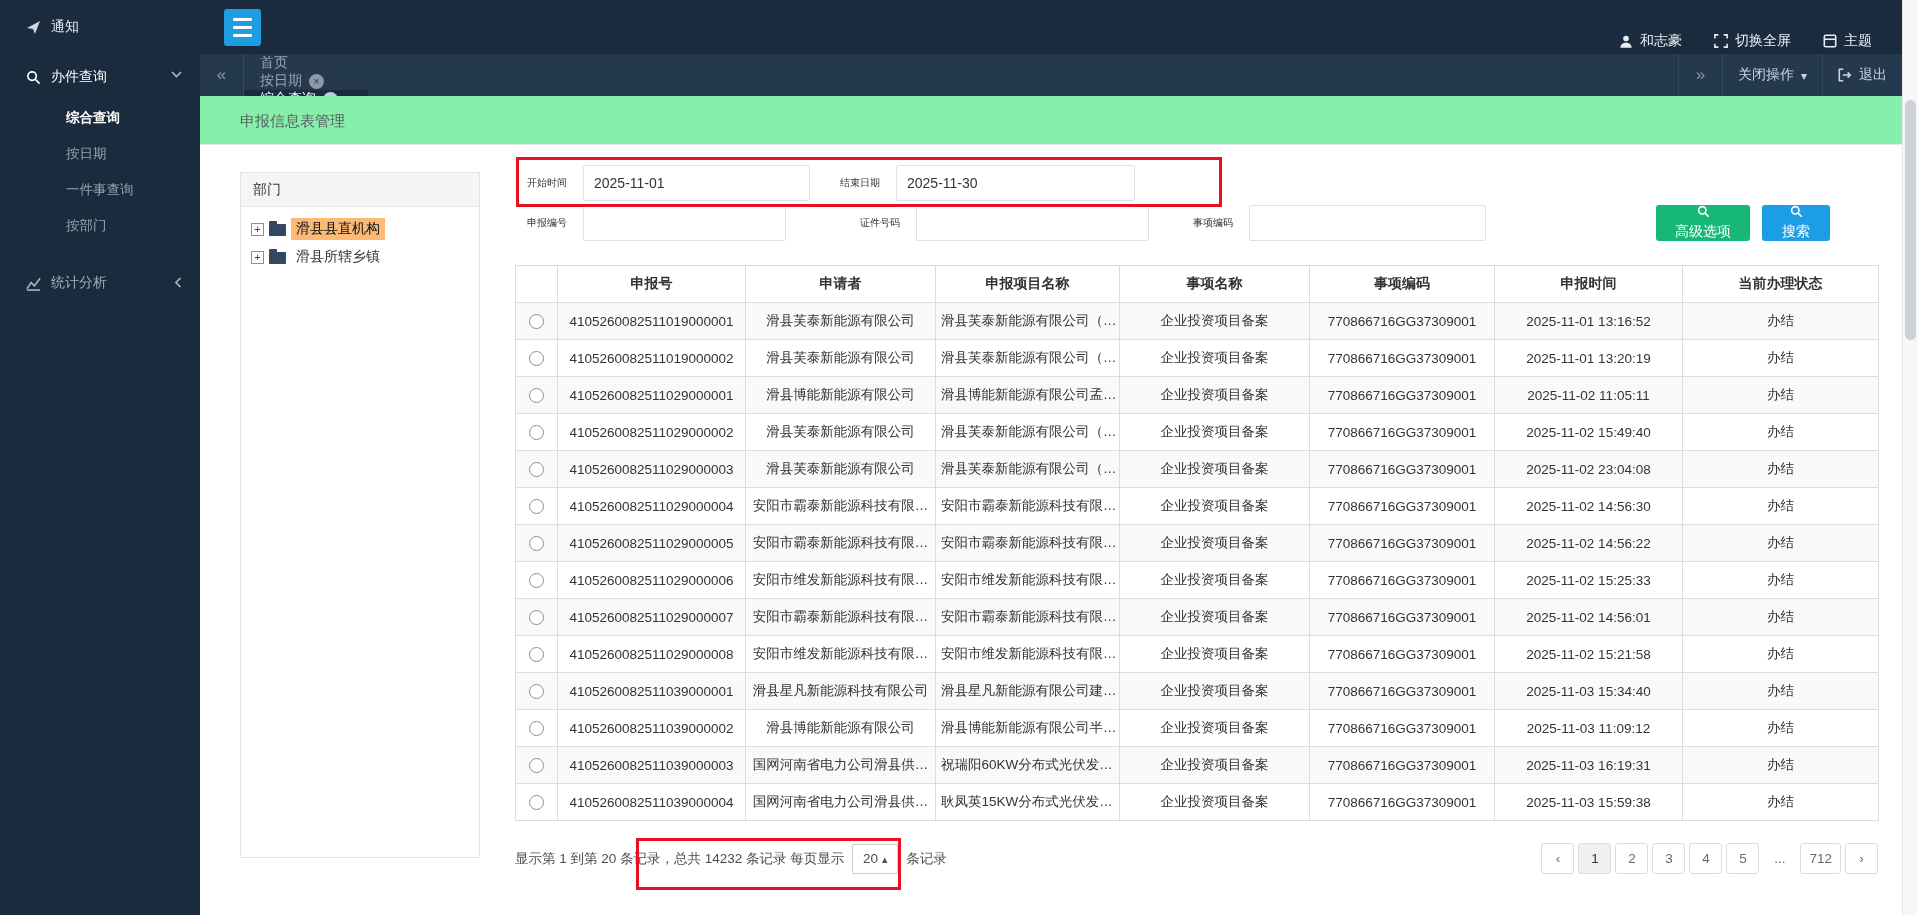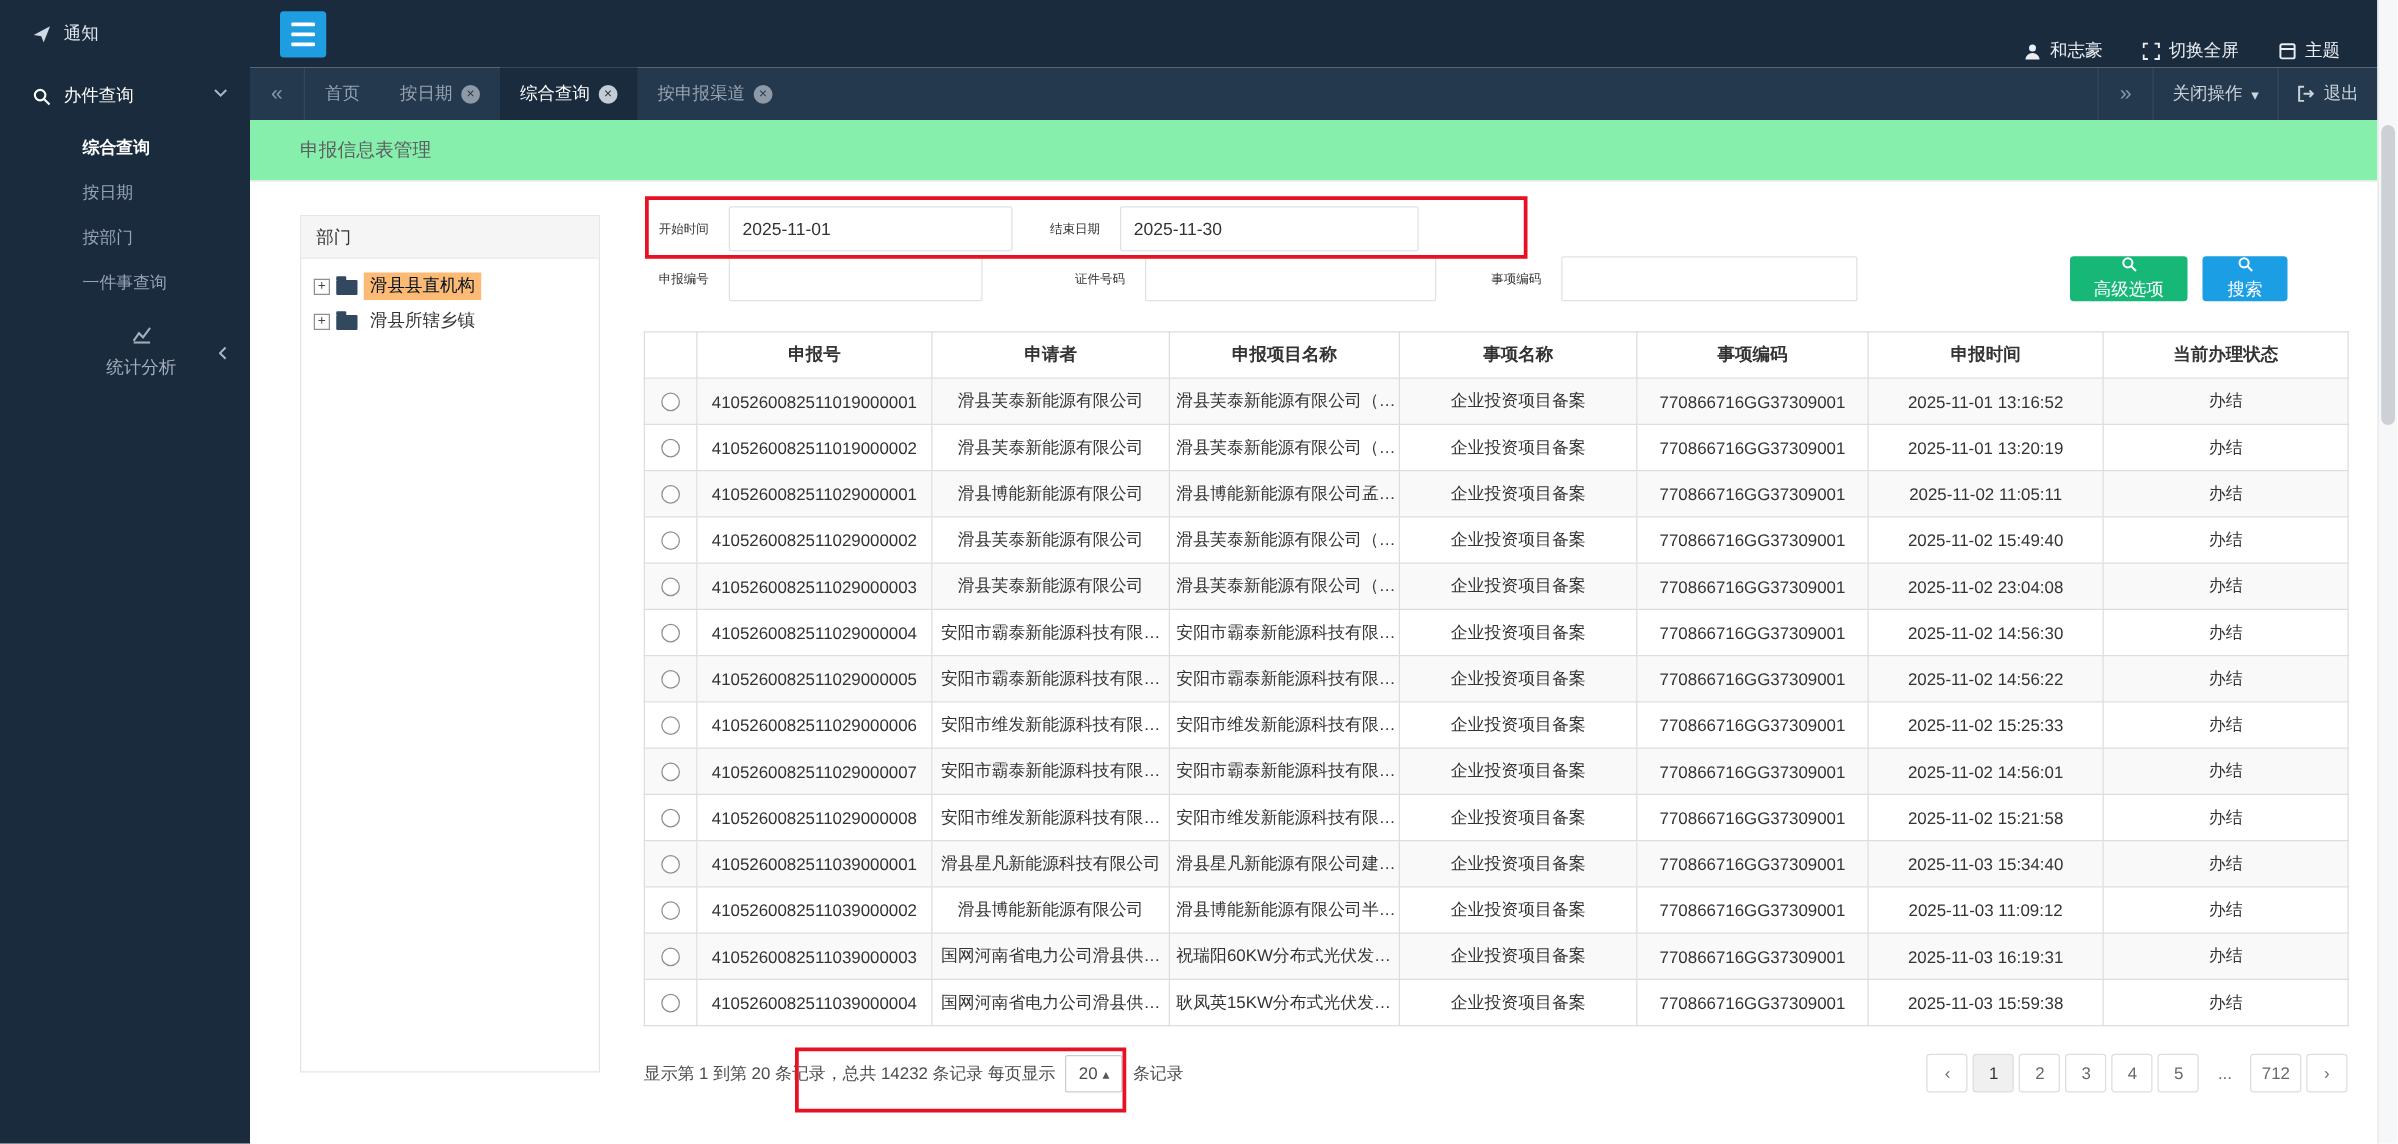--- a/index.html
+++ b/index.html
@@ -51,21 +51,21 @@
     background: #24384e; display: flex; align-items: stretch;
   }
   .tab-scroll {
     width: 44px; display: flex; align-items: center; justify-content: center;
     color: #8a97a6; font-size: 17px; cursor: pointer;
     border-right: 1px solid rgba(255,255,255,.08);
   }
   .tab-scroll.right { border-left: 1px solid rgba(255,255,255,.08); border-right: none; }
   .tab-scroll-left::before { content: "\00AB"; }
   .tab-scroll-right::before { content: "\00BB"; }
-  .tab-list { display: flex; align-items: stretch; }
+  .tab-list { display: flex; align-items: stretch; flex-direction: column; }
   .tab {
     display: flex; align-items: center; gap: 7px; padding: 0 16px;
     font-size: 14px; color: #97a3b1; cursor: pointer; white-space: nowrap;
   }
   .tab.active { background: #1a2b3d; color: #fff; }
   .tab-close {
     width: 15px; height: 15px; border-radius: 50%; background: #8d99a6;
     color: #24384e; font-size: 11px; line-height: 15px; text-align: center;
   }
   .tab.active .tab-close { background: #c3ccd4; color: #1a2b3d; }
@@ -192,24 +192,24 @@
         <line x1="10" y1="10" x2="14.5" y2="14.5"></line>
       </svg>
     <span>办件查询</span>
     <svg class="chev icon-svg" width="11" height="7" viewBox="0 0 11 7" fill="none" stroke="#aeb8c4" stroke-width="1.6">
         <polyline points="1,1 5.5,5.5 10,1"></polyline>
       </svg>
   </div>
   <div class="side-sub">
       <div class="side-sub-item active">综合查询</div>
       <div class="side-sub-item">按日期</div>
+      <div class="side-sub-item">一件事查询</div>
       <div class="side-sub-item">按部门</div>
-      <div class="side-sub-item">一件事查询</div>
-    </div>
-  <div class="side-menu-header dim" style="margin-top:12px;flex-direction:column;">
+    </div>
+  <div class="side-menu-header dim" style="margin-top:12px;">
     <svg class="icon-svg" width="15" height="15" viewBox="0 0 16 16" fill="none" stroke="#a3aebc" stroke-width="1.8">
         <polyline points="1,13.5 5.5,7 9,10.5 15,2.5"></polyline>
         <line x1="1" y1="15" x2="15" y2="15"></line>
       </svg>
     <span>统计分析</span>
     <svg class="chev icon-svg" width="7" height="11" viewBox="0 0 7 11" fill="none" stroke="#aeb8c4" stroke-width="1.6">
         <polyline points="5.5,1 1,5.5 5.5,10"></polyline>
       </svg>
   </div>
 </aside>

